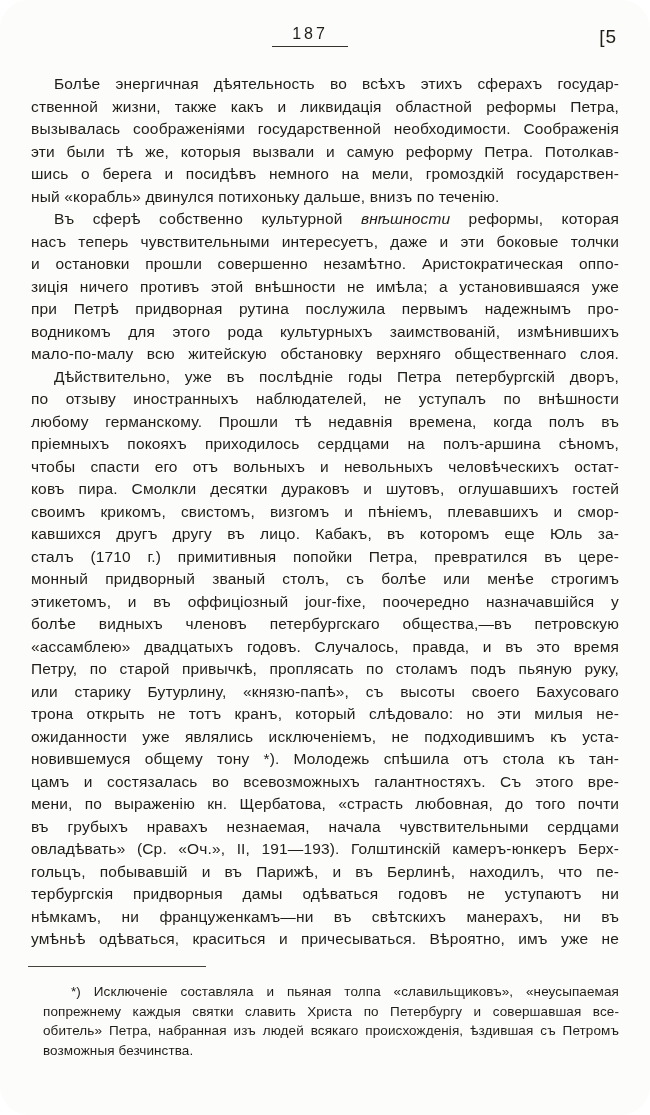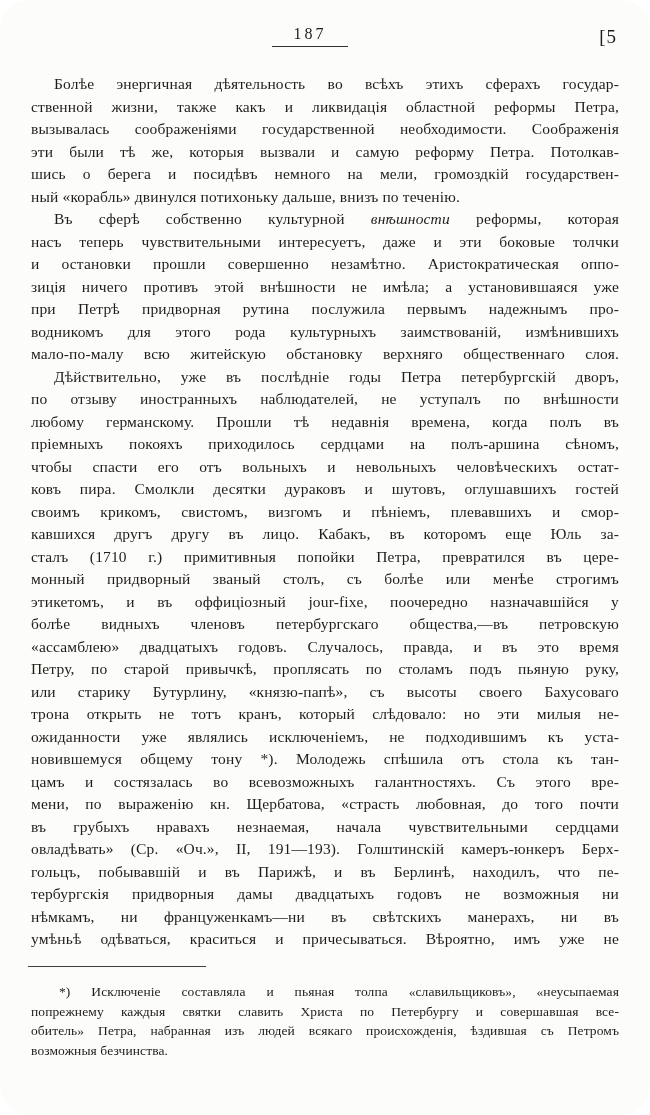--- a/index.html
+++ b/index.html
@@ -6,21 +6,21 @@
     --ink: #201d19;
     --paper: #fcfcfa;
   }
   * { margin: 0; padding: 0; box-sizing: border-box; }
   html, body { background: #ffffff; }
   .page {
     position: relative;
     width: 650px;
     height: 1115px;
     background: var(--paper);
-    font-family: Liberation Serif, serif;
+    font-family: Liberation Sans, sans-serif;
     color: var(--ink);
     overflow: hidden;
     border-radius: 29px;
   }
   
   .page-number {
     position: absolute;
     top: 25px; left: 272px; width: 76px;
     text-align: center;
     font-size: 16px;
@@ -40,21 +40,21 @@
     top: 73px; left: 31px; width: 588px;
     font-size: 15.5px;
     line-height: 22.5px;
     letter-spacing: 0.15px;
   }
   .line {
     height: 22.5px;
     text-align: justify;
     text-align-last: justify;
   }
-  .footnote .line { height: 19.5px; }
+  .footnote .line { height: 19.5px; margin-left: 12px; }
   .line.no-j { text-align-last: left; }
   .line.indent { text-indent: 23px; }
   .it { font-style: italic; }
   
   .footnote-separator {
     position: absolute;
     top: 966px; left: 28px; width: 178px;
     border-top: 1.8px solid #44413a;
     height: 0;
   }
@@ -111,21 +111,21 @@
         <div class="line">Петру, по старой привычкѣ, проплясать по столамъ подъ пьяную руку,</div>
         <div class="line">или старику Бутурлину, «князю-папѣ», съ высоты своего Бахусоваго</div>
         <div class="line">трона открыть не тотъ кранъ, который слѣдовало: но эти милыя не-</div>
         <div class="line">ожиданности уже являлись исключеніемъ, не подходившимъ къ уста-</div>
         <div class="line">новившемуся общему тону *). Молодежь спѣшила отъ стола къ тан-</div>
         <div class="line">цамъ и состязалась во всевозможныхъ галантностяхъ. Съ этого вре-</div>
         <div class="line">мени, по выраженію кн. Щербатова, «страсть любовная, до того почти</div>
         <div class="line">въ грубыхъ нравахъ незнаемая, начала чувствительными сердцами</div>
         <div class="line">овладѣвать» (Ср. «Оч.», II, 191—193). Голштинскій камеръ-юнкеръ Берх-</div>
         <div class="line">гольцъ, побывавшій и въ Парижѣ, и въ Берлинѣ, находилъ, что пе-</div>
-        <div class="line">тербургскія придворныя дамы двадцатыхъ годовъ не возможныя ни</div>
+        <div class="line">тербургскія придворныя дамы одѣваться годовъ не уступаютъ ни</div>
         <div class="line">нѣмкамъ, ни француженкамъ—ни въ свѣтскихъ манерахъ, ни въ</div>
         <div class="line">умѣньѣ одѣваться, краситься и причесываться. Вѣроятно, имъ уже не</div>
       </div>
   </div>
 
   <div class="footnote-separator"></div>
 
   <div class="footnote">
       <div class="line indent">*) Исключеніе составляла и пьяная толпа «славильщиковъ», «неусыпаемая</div>
       <div class="line">попрежнему каждыя святки славить Христа по Петербургу и совершавшая все-</div>

